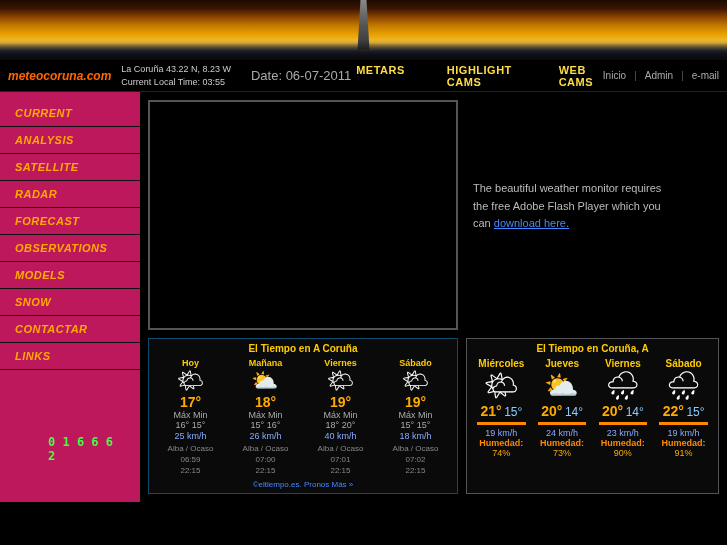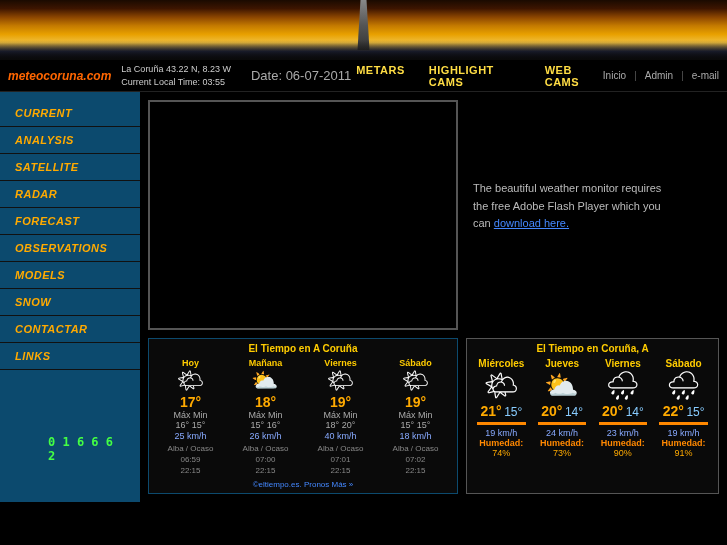--- a/index.html
+++ b/index.html
@@ -60,21 +60,21 @@
       color: #ccc;
       font-size: 9px;
       line-height: 1.4;
       margin-right: 20px;
       min-width: 100px;
     }
     #nav-links {
       display: flex;
       flex: 1;
       justify-content: center;
-      gap: 24px;
+      gap: 42px;
     }
     .nav-link {
       color: #ffdd44;
       font-size: 11px;
       font-weight: bold;
       text-decoration: none;
       cursor: pointer;
       letter-spacing: 0.5px;
     }
     #nav-right {
@@ -91,21 +91,21 @@
 
     
     #main {
       display: flex;
       width: 727px;
     }
 
     
     #sidebar {
       width: 140px;
-      background: #0c4a6e;
+      background: #be185d;
       padding-top: 8px;
       flex-shrink: 0;
     }
     .sidebar-item {
       display: block;
       color: #ffaa00;
       font-size: 11px;
       font-weight: bold;
       font-style: italic;
       padding: 7px 0 7px 15px;

